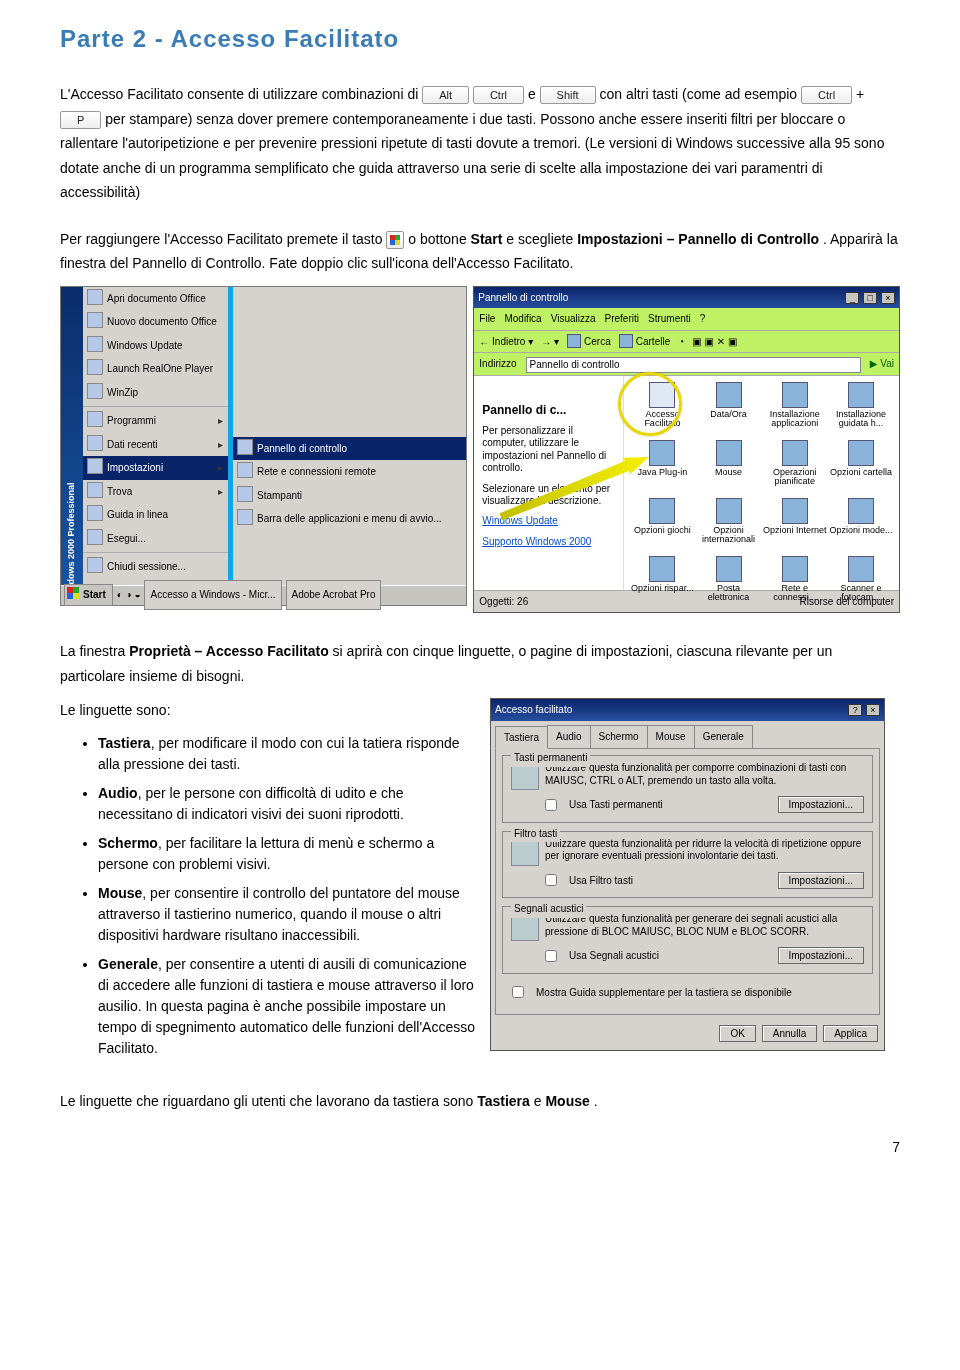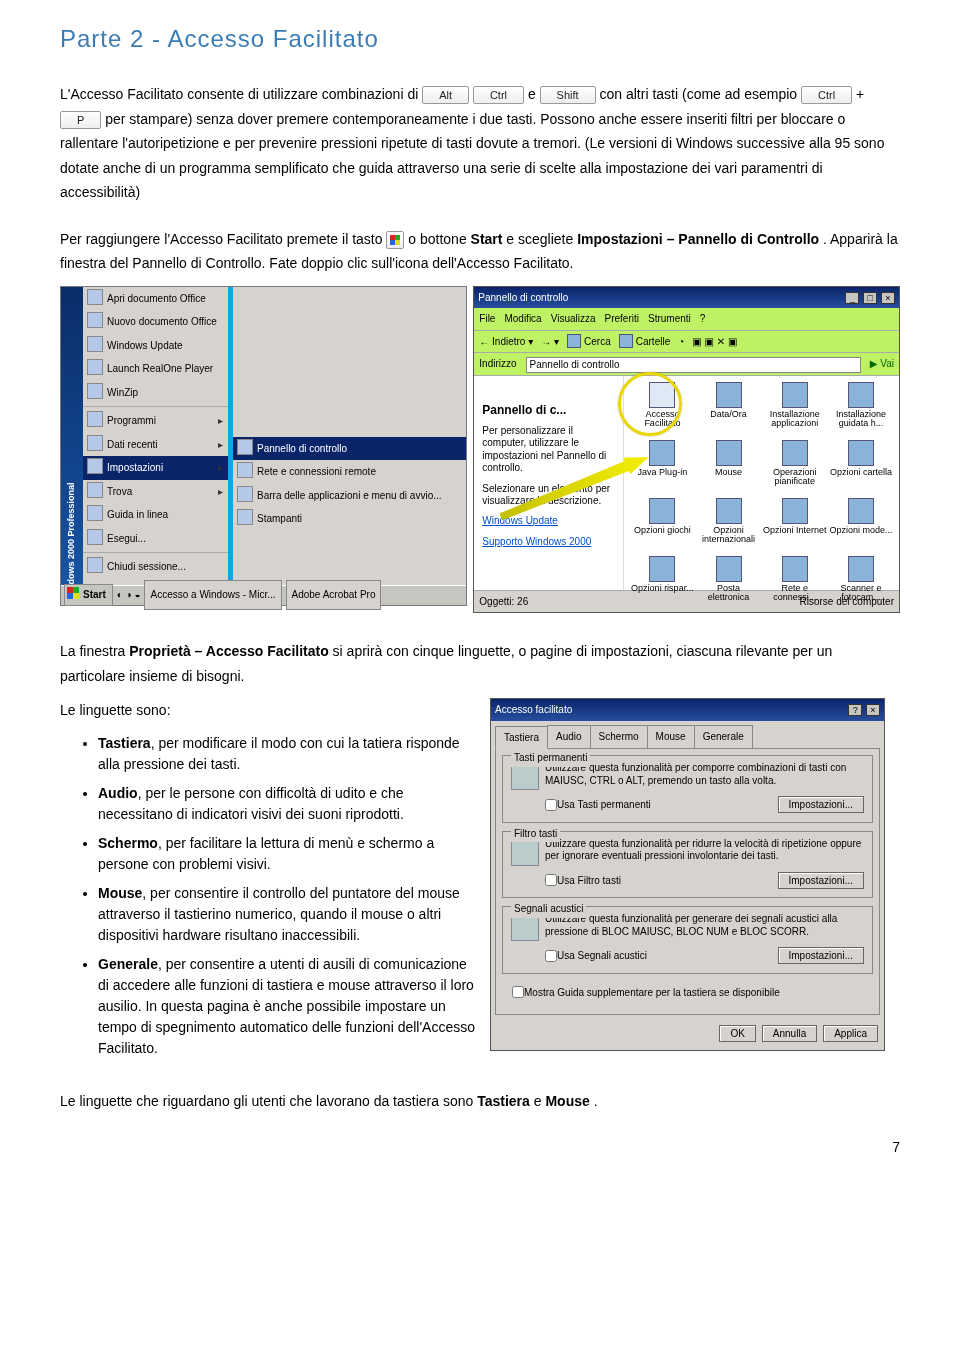--- a/index.html
+++ b/index.html
@@ -9,21 +9,21 @@
     font-family: Arial, Helvetica, sans-serif;
     font-size: 14px;
     color: #000;
     background: #fff;
     padding: 18px 60px 20px 60px;
     line-height: 1.75;
   }
   h1.title {
     color: #3a7db6;
     font-size: 24px;
-    font-weight: normal;
+    font-weight: bold;
     letter-spacing: 1px;
     margin-bottom: 22px;
   }
   p.para { margin-bottom: 10px; }
   p.sep { margin-top: 22px; }
   .keycap {
     display: inline-block;
     border: 1px solid #999;
     border-radius: 2px;
     background: linear-gradient(#fff,#eee);
@@ -189,21 +189,21 @@
     border:1px solid #888; border-bottom:none; padding:2px 8px; background:#d6d3ce; margin-right:-1px;
   }
   .dialog .tabbar .tab.active{ background:#d6d3ce; position:relative; top:1px; border-bottom:1px solid #d6d3ce; font-weight:normal;}
   .dialog .panel{ border:1px solid #888; margin:0 4px 6px 4px; padding:6px;}
   .grp{ border:1px solid #888; padding:6px 8px 8px 8px; margin-bottom:8px; position:relative;}
   .grp > .glabel{ position:absolute; top:-7px; left:8px; background:#d6d3ce; padding:0 3px;}
   .grp .row{ display:flex; align-items:flex-start; gap:6px;}
   .grp .row .icn{ width:28px; height:28px; background:#bcc; border:1px solid #889; flex:none;}
   .grp .row .txt{ flex:1; line-height:1.25;}
   .grp .subrow{ display:flex; justify-content:space-between; align-items:center; margin-top:6px; padding-left:34px;}
-  .chk{ display:inline-flex; align-items:center; gap:0;}
+  .chk{ display:inline-flex; align-items:center; gap:12px;}
   .chk input{ width:12px; height:12px;}
   .btn{
     border:1px solid #666; background:#d6d3ce; padding:2px 10px; font-size:10px;
     box-shadow:inset 1px 1px 0 #fff;
   }
   .dialog .bot{ display:flex; justify-content:flex-end; gap:6px; padding:4px 6px 8px 6px;}
   .dialog .extra{ padding:2px 10px 4px 10px;}
   .pagenum{ text-align:right; color:#000; margin-top:22px; font-size:14px;}
 </style>
 </head>
@@ -258,22 +258,22 @@
       <div class="smdiv"></div>
       <div id="sm-bot">
           <div class="smitem">Chiudi sessione...</div>
         </div>
     </div>
     <div class="col2">
       <div style="height:150px"></div>
       <div id="sm-sub">
           <div class="smitem sel">Pannello di controllo</div>
           <div class="smitem">Rete e connessioni remote</div>
+          <div class="smitem">Stampanti</div>
           <div class="smitem">Barra delle applicazioni e menu di avvio...</div>
-          <div class="smitem">Stampanti</div>
         </div>
     </div>
     <div class="taskbar">
       <span class="startbtn">Start</span>
       <span>◐ ◑ ◒</span>
       <span class="tbtn">Accesso a Windows - Micr...</span>
       <span class="tbtn">Adobe Acrobat Pro</span>
     </div>
   </div>
 

